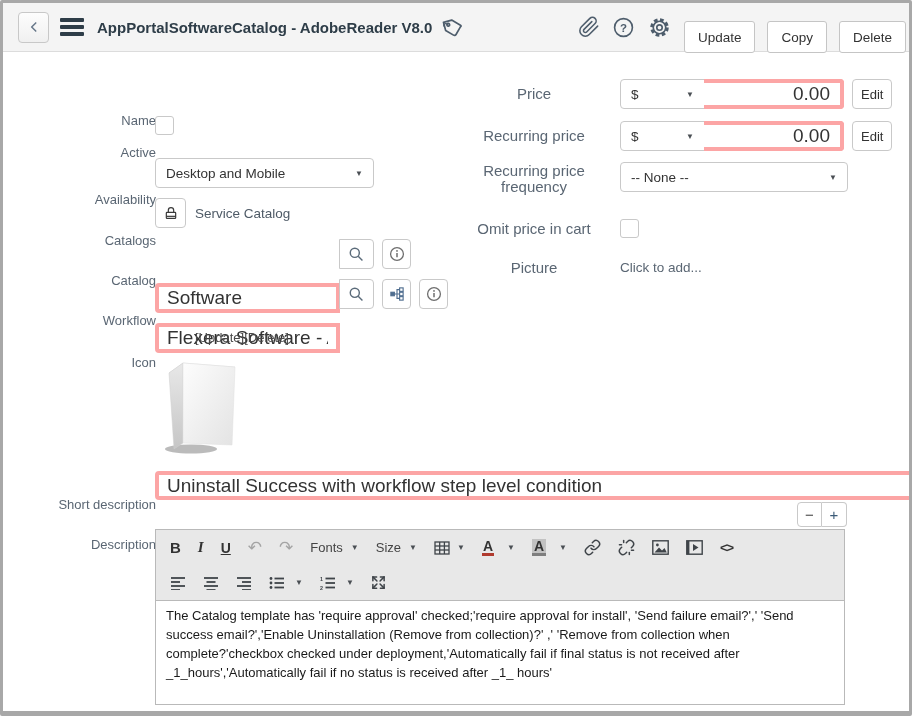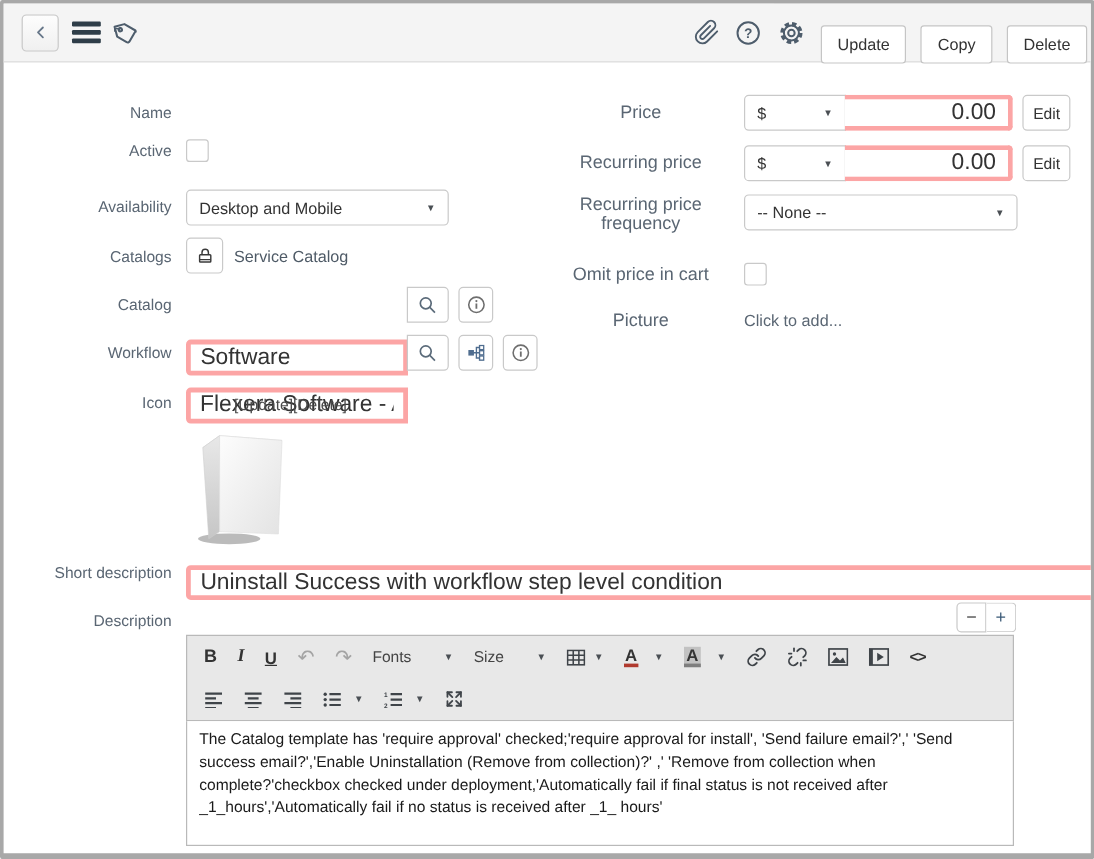--- a/index.html
+++ b/index.html
@@ -30,21 +30,21 @@
   .tags-wrap { margin-left:9px; cursor:pointer; display:flex; align-items:center; }
   .header-right { margin-left:auto; display:flex; align-items:center; gap:12px; }
   .hdr-icon { display:flex; align-items:center; cursor:pointer; }
   .hdr-btn {
     height:32px; padding:0 13px; font-size:13.5px; color:#333;
     background:#fff; border:1px solid #c5c5c5; border-radius:3px;
     font-family:"Liberation Sans", sans-serif; cursor:pointer; white-space:nowrap;margin-top:20px;
   }
 
   
-  .f-label { position:absolute; left:3px; width:137px; font-size:13px; color:#5a6673; text-align:right; line-height:16px; }
+  .f-label { position:absolute; left:16px; width:137px; font-size:13px; color:#5a6673; text-align:right; line-height:16px;margin-top:27px; }
   .f-label-r { position:absolute; left:455px; width:152px; font-size:15px; color:#5a6673; text-align:center; line-height:16px; }
   .checkbox { position:absolute; width:19px; height:19px; border:1px solid #c9c9c9; border-radius:3px; background:#fff; cursor:pointer; }
   .select {
     position:absolute; height:30px; border:1px solid #c9c9c9; border-radius:4px; background:#fff;
     display:flex; align-items:center; padding:0 10px; font-size:13.5px; color:#333; cursor:pointer;
   }
   .select .caret { margin-left:auto; font-size:8px; color:#4a4f54; }
   .text-input {
     position:absolute; height:30px; border:4px solid #fca5a5; border-radius:4px;
     font-size:19px; color:#333; padding:0 8px; font-family:"Liberation Sans", sans-serif;
@@ -90,21 +90,21 @@
 
   
   .editor { position:absolute; left:152px; top:526px; width:690px; }
   .editor-toolbar { background:#e8e8e8; border:1px solid #b9b9b9; }
   .tb-row { height:35px; display:flex; align-items:center; padding:0 14px; gap:17px; }
   .tb-btn { background:none; border:none; cursor:pointer; display:flex; align-items:center; padding:0; font-family:"Liberation Sans", sans-serif; }
   .tb-b { font-size:15px; font-weight:bold; color:#333; }
   .tb-i { font-size:15px; font-style:italic; color:#333; font-family:"Liberation Serif", serif; font-weight:bold; }
   .tb-u { font-size:14px; color:#333; text-decoration:underline; font-weight:bold; }
   .tb-undo { font-size:17px; color:#a4a4a4; }
-  .tb-dd { display:flex; align-items:center; gap:27px; cursor:pointer; }
+  .tb-dd { display:flex; align-items:center; gap:8px; cursor:pointer; }
   .tb-dd .lbl { font-size:13px; color:#444; }
   .tb-caret { font-size:8px; color:#4a4f54; }
   .tb-gap-s { gap:7px; }
   .tb-A { font-size:14px; font-weight:bold; color:#333; line-height:14px; border-bottom:3px solid #b03a2e; padding:0 1px; }
   .tb-Abg { font-size:14px; font-weight:bold; color:#333; line-height:14px; background:#c2c2c2; border-bottom:3px solid #7e7e7e; padding:0 2px; }
   .tb-code { font-size:13px; font-weight:bold; color:#333; letter-spacing:-1px; }
   .editor-body {
     border:1px solid #b9b9b9; border-top:none; background:#fff; height:104px;
     padding:6px 10px; font-size:13px; color:#1a1a1a; line-height:1.45; overflow:hidden; cursor:text;
   }
@@ -121,20 +121,21 @@
     <button class="back-btn">
       <svg width="14" height="14" viewBox="0 0 24 24" fill="none" stroke="#68788a" stroke-width="2.6" stroke-linecap="round" stroke-linejoin="round">
           <polyline points="15 5 8 12 15 19"></polyline>
         </svg>
     </button>
     <span class="hamburger">
         <div></div>
         <div></div>
         <div></div>
       </span>
+    <span class="title">AppPortalSoftwareCatalog - AdobeReader V8.0</span>
     <span class="tags-wrap">
       <svg width="24" height="24" viewBox="0 0 24 24" fill="none" stroke="#4e5d6c" stroke-width="1.7" stroke-linejoin="round" transform="rotate(-15)">
           <path d="M20 13l-7 7a1.8 1.8 0 0 1-2.6 0L4 13.5V5h8.5L20 12.5a1.8 1.8 0 0 1 0 1z"></path>
           <circle cx="8" cy="8.6" r="1.4"></circle>
           <path d="M8 8.6 C5 5.6 3 6.6 3.4 9.2" stroke-width="1.2"></path>
         </svg>
     </span>
 
     <span class="header-right">
       <span class="hdr-icon">

